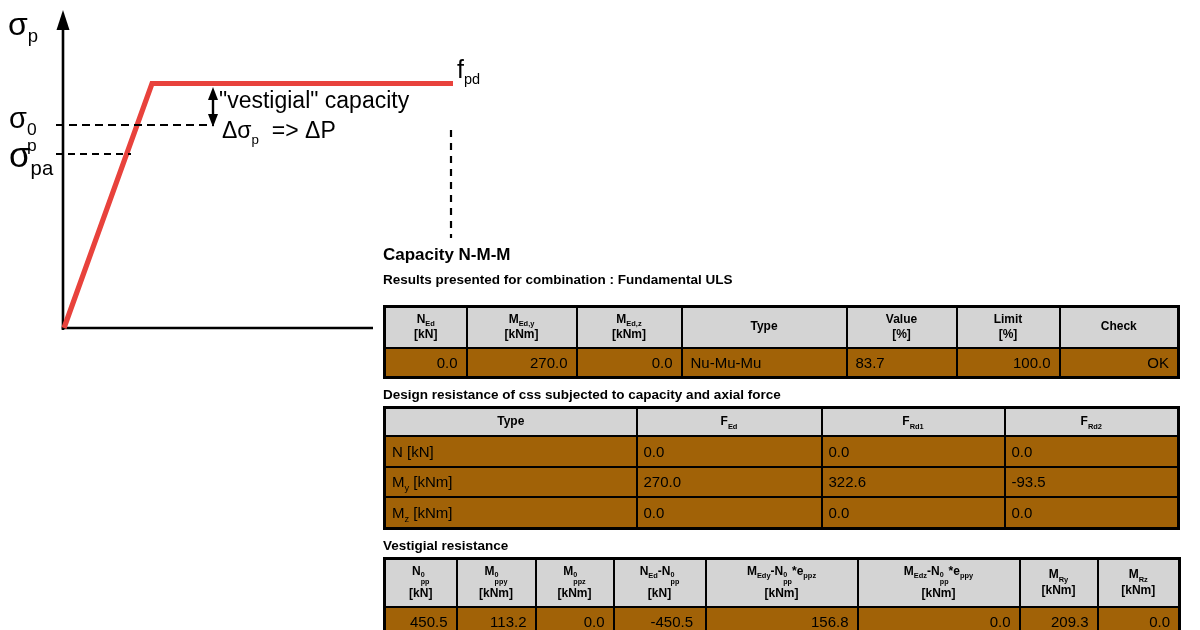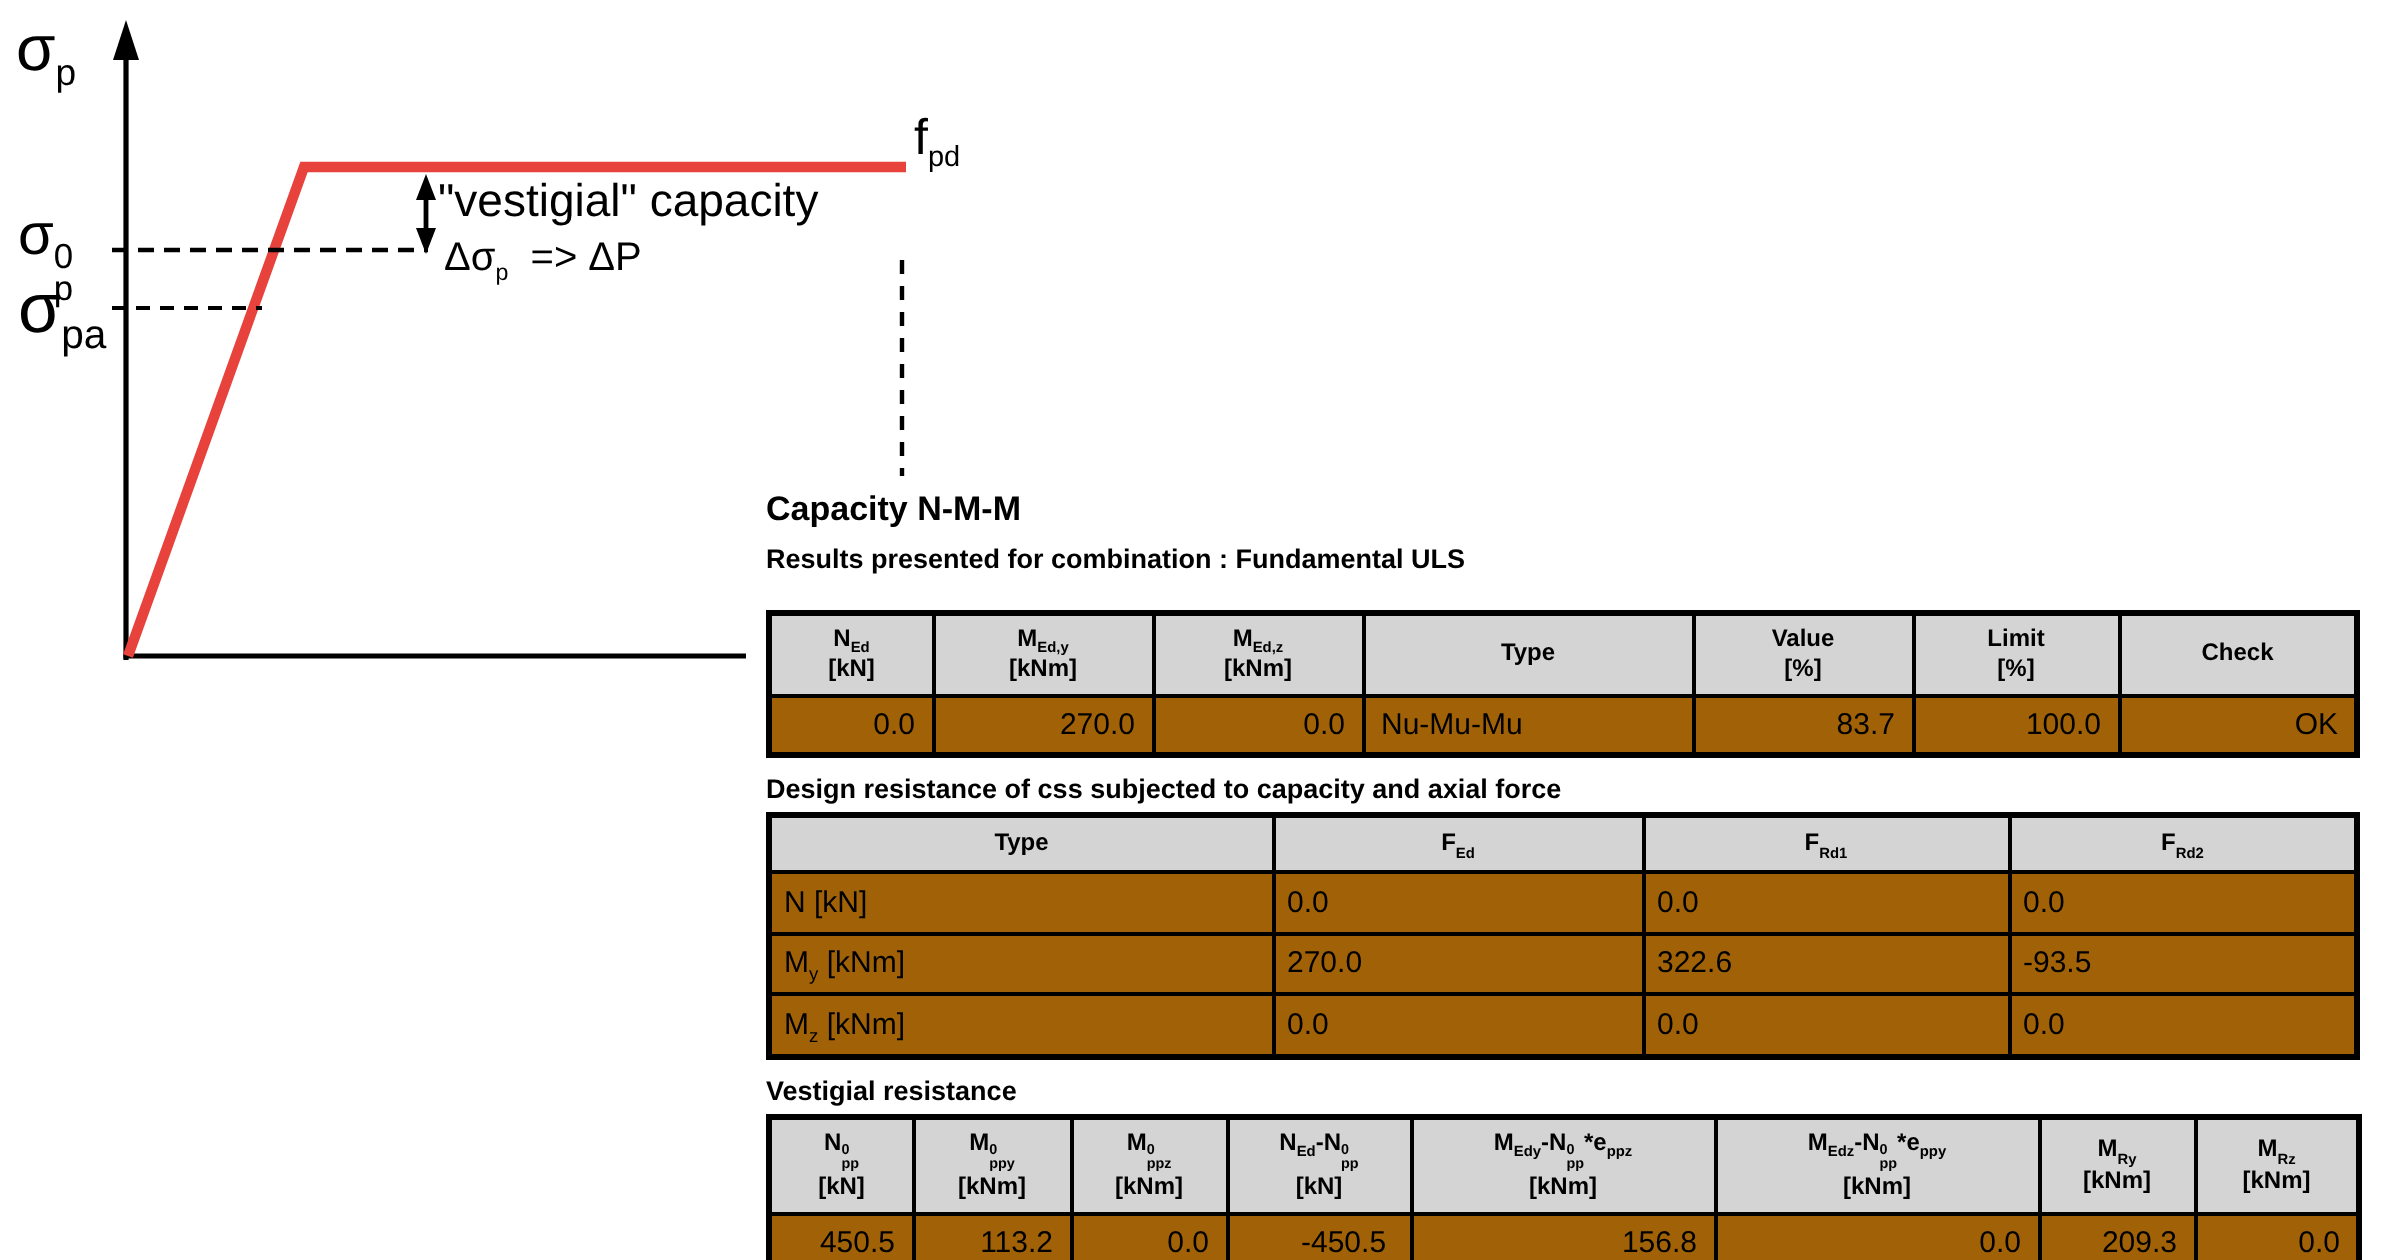--- a/index.html
+++ b/index.html
@@ -12,21 +12,21 @@
   
   #diagram{position:absolute;left:0;top:0;width:560px;height:400px;}
   #diagram svg{position:absolute;left:0;top:0;}
   .dlbl{position:absolute;line-height:1;white-space:nowrap;}
   .dlbl sub{font-size:0.58em;line-height:0;}
   #lbl-sigma-p {left:8px;  top:8px;  font-size:32px;}
   #lbl-sigma-p0{left:9px;  top:104px;font-size:29px;}
   #lbl-sigma-pa{left:9px;  top:137px;font-size:35px;}
   #lbl-fpd     {left:457px;top:57px; font-size:25px;}
   #lbl-vestigial{left:219px;top:89px;font-size:23px;}
-  #lbl-delta   {left:222px;top:119px;font-size:20px;}
+  #lbl-delta   {left:222px;top:119px;font-size:23px;}
 
   
   .stk{display:inline-flex;flex-direction:column;align-items:flex-start;
        font-size:0.60em;line-height:0.95;vertical-align:-0.38em;font-weight:inherit;}
   .stk span{display:block;}
 
   
   #report{position:absolute;left:383px;top:245px;width:795px;}
   .rpt-title{font-size:17px;font-weight:bold;margin:0 0 7px 0;line-height:1.2;}
   .rpt-sub{font-size:13.5px;font-weight:bold;margin:0 0 16px 0;line-height:1.2;}
@@ -127,21 +127,21 @@
               <div class="th-sym">Check</div>
             </th>
           </tr>
         </thead>
         <tbody>
           <tr>
             <td style="text-align: right;">0.0</td>
             <td style="text-align: right;">270.0</td>
             <td style="text-align: right;">0.0</td>
             <td style="text-align: left;">Nu-Mu-Mu</td>
-            <td style="text-align: right;">83.7</td>
+            <td style="text-align: left;">83.7</td>
             <td style="text-align: right;">100.0</td>
             <td style="text-align: right;">OK</td>
           </tr>
         </tbody>
       </table>
 
     <div class="tbl-heading">Design resistance of css subjected to capacity and axial force</div>
     <table class="rpt-table tbl-design">
         <colgroup>
           <col style="width: 252px;">

